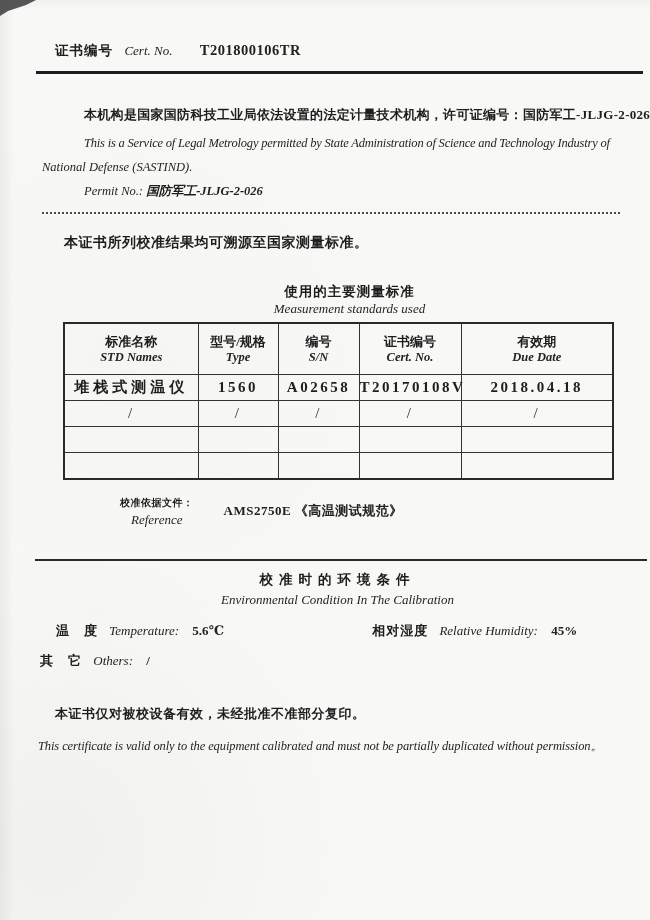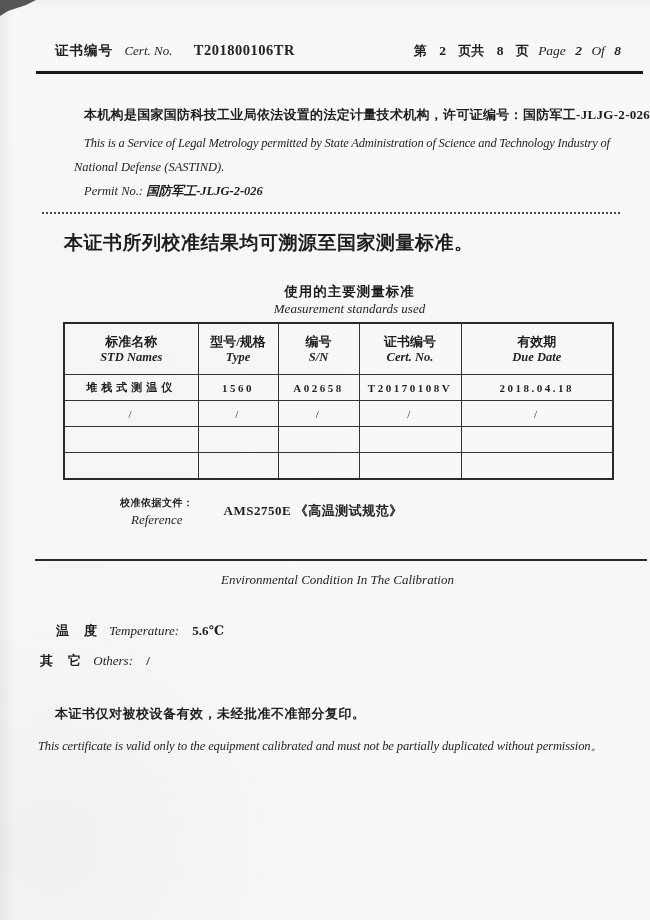--- a/index.html
+++ b/index.html
@@ -27,55 +27,55 @@
     opacity:.85;
   }
   .zh{font-weight:600;color:#1e1e1e;}
   .en{font-style:italic;color:#242424;}
   .abs{position:absolute;}
 
   
   .header-row{top:42px;left:55px;right:23px;display:flex;justify-content:space-between;align-items:baseline;font-size:13.5px;white-space:nowrap;}
   .header-left .lbl-zh{font-size:13.5px;letter-spacing:1px;}
   .header-left .lbl-en{margin-left:8px;font-size:13px;}
-  .header-left .val{margin-left:18px;font-weight:700;font-size:14.5px;letter-spacing:.5px;}
+  .header-left .val{margin-left:24px;font-weight:700;font-size:14.5px;letter-spacing:.5px;}
   .pagination span{display:inline-block;}
   .pagination .num{font-weight:700;margin:0 9px;font-size:13.5px;}
   .pagination .zh{font-size:13px;}
   .pagination .en{margin-left:6px;font-size:13.5px;}
   .pagination .en .num{margin:0 6px;}
   .header-rule{top:71px;left:36px;width:607px;height:3px;background:#1c1c1e;}
 
   
   .intro{top:103px;left:42px;width:585px;font-size:13px;line-height:24px;}
   .intro .zh-line{white-space:nowrap;text-indent:42px;letter-spacing:.3px;}
   .intro .en1{margin-top:4px;text-indent:42px;white-space:nowrap;font-size:12.5px;letter-spacing:-.2px;}
-  .intro .en2{font-size:12.5px;margin-left:32px;}
+  .intro .en2{font-size:12.5px;}
   .intro .permit{text-indent:42px;font-size:12.5px;}
   .intro .permit .pv{font-style:italic;}
 
   .dotted-rule{top:212px;left:42px;width:578px;border-top:2px dotted #4a4a4a;height:0;}
 
   
   .trace{top:229px;left:64px;width:560px;line-height:27px;}
-  .trace .zh-line{font-size:19px;letter-spacing:.5px;}
+  .trace .zh-line{font-size:14px;letter-spacing:.5px;}
   .trace .en-line{font-size:13px;white-space:nowrap;}
 
   .tbl-title{top:283px;left:42px;width:615px;text-align:center;line-height:17px;}
   .tbl-title .zh-line{font-size:13.5px;letter-spacing:1px;}
   .tbl-title .en-line{font-size:13px;}
 
   
   table.std{top:322px;left:63px;position:absolute;border-collapse:collapse;table-layout:fixed;width:549px;border:2px solid #2a2a2a;}
   table.std th,table.std td{border:1.5px solid #333;text-align:center;vertical-align:middle;padding:0;}
   table.std th{height:50px;font-weight:600;}
   table.std th .zh-line{font-size:13px;font-weight:600;display:block;line-height:17px;}
   table.std th .en-line{font-size:12.5px;font-weight:600;display:block;line-height:15px;}
   table.std tbody tr{height:26px;}
-  table.std tbody td{font-size:11px;letter-spacing:2.5px;color:#1f1f1f;}
+  table.std tbody td{font-size:15px;letter-spacing:2.5px;color:#1f1f1f;}
   table.std tbody tr.r0 td{font-weight:600;}
   table.std tbody tr.r0 td.c0{letter-spacing:4px;}
 
   
   .reference{top:494px;left:120px;display:flex;align-items:center;}
   .reference .labels{text-align:center;line-height:17px;}
   .reference .labels .zh-line{font-size:10px;letter-spacing:.5px;}
   .reference .labels .en-line{font-size:13px;}
   .reference .val{margin-left:30px;font-size:13px;letter-spacing:.5px;font-weight:600;white-space:nowrap;}
 
@@ -101,33 +101,20 @@
 
 <div class="page">
   <div class="corner-mark"></div>
 
   <div class="abs header-row">
     <div class="header-left">
       <span class="zh lbl-zh">证书编号</span>
       <span class="en lbl-en">Cert. No.</span>
       <span class="val">T201800106TR</span>
     </div>
-    <div class="pagination">
-      <span class="zh">第</span>
-      <span class="num">2</span>
-      <span class="zh">页共</span>
-      <span class="num">8</span>
-      <span class="zh">页</span>
-      <span class="en">
-        <span>Page</span>
-        <span class="num">2</span>
-        <span>Of</span>
-        <span class="num">8</span>
-      </span>
-    </div>
   </div>
   <div class="abs header-rule"></div>
 
   <div class="abs intro">
     <div class="zh zh-line">本机构是国家国防科技工业局依法设置的法定计量技术机构，许可证编号：国防军工-JLJG-2-026。</div>
     <div class="en en1">This is a Service of Legal Metrology permitted by State Administration of Science and Technology Industry of</div>
     <div class="en en2">National Defense (SASTIND).</div>
     <div class="permit">
       <span class="en">Permit No.:</span>
       <span class="pv zh">国防军工-JLJG-2-026</span>
@@ -213,29 +200,35 @@
     <div class="labels">
       <div class="zh zh-line">校准依据文件：</div>
       <div class="en en-line">Reference</div>
     </div>
     <div class="val">AMS2750E 《高温测试规范》</div>
   </div>
 
   <div class="abs section-rule"></div>
 
   <div class="abs env-title">
+    <div class="zh zh-line">校准时的环境条件</div>
     <div class="en en-line">Environmental Condition In The Calibration</div>
   </div>
 
   <div class="abs env-row">
     <div class="grp1">
       <span class="zh">温　度</span>
       <span class="en">Temperature:</span>
       <span class="v">5.6℃</span>
     </div>
+    <div class="grp2">
+      <span class="zh">相对湿度</span>
+      <span class="en">Relative Humidity:</span>
+      <span class="v">45%</span>
+    </div>
   </div>
 
   <div class="abs others-row">
     <span class="zh">其　它</span>
     <span class="en">Others:</span>
     <span class="v">/</span>
   </div>
 
   <div class="abs footer-zh zh">本证书仅对被校设备有效，未经批准不准部分复印。</div>
   <div class="abs footer-en en">This certificate is valid only to the equipment calibrated and must not be partially duplicated without permission。</div>

